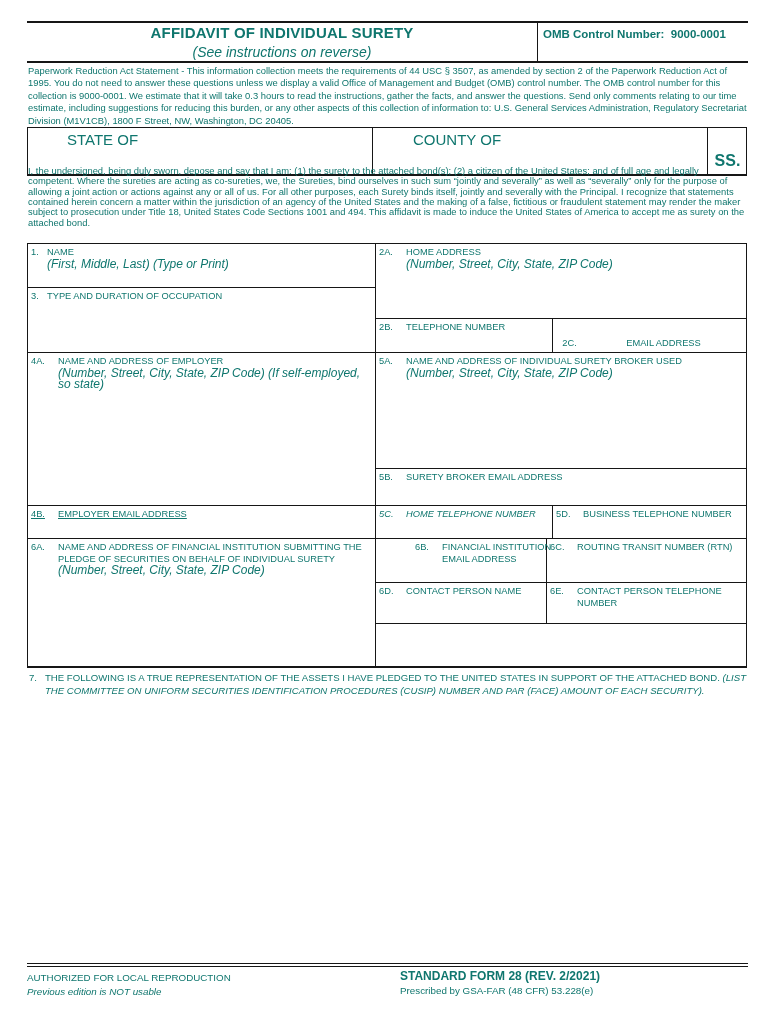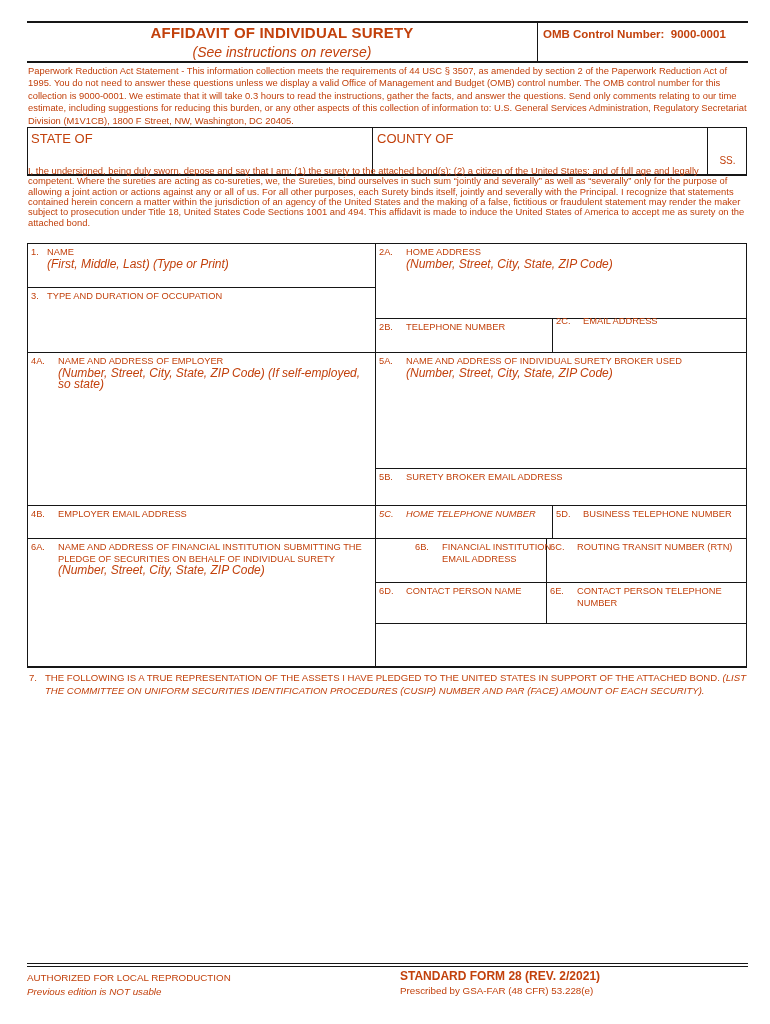--- a/index.html
+++ b/index.html
@@ -1,33 +1,33 @@
 <!DOCTYPE html>
 <html><head>
 <meta charset="utf-8">
 <style>
   html,body{margin:0;padding:0;background:#ffffff;}
   .page{
     position:relative;width:770px;height:1024px;background:#ffffff;
-    font-family:"Liberation Sans", sans-serif;color:#c2410c;overflow:hidden;
+    font-family:"Liberation Sans", sans-serif;color:#0f766e;overflow:hidden;
   }
   .ln{position:absolute;background:#161616;}
   
   .title-wrap{position:absolute;left:27px;top:24px;width:510px;text-align:center;}
   .form-title{font-size:15px;font-weight:bold;letter-spacing:.2px;}
   .form-subtitle{font-size:14px;font-style:italic;margin-top:3px;}
   .omb-wrap{position:absolute;left:543px;top:26px;width:205px;font-weight:bold;font-size:11.5px;line-height:17px;}
   
   .para{position:absolute;left:28px;width:719px;font-size:9.4px;}
   .pra{top:65px;line-height:12.4px;}
   .oath{top:166px;line-height:10.35px;}
   
   .jurat{position:absolute;left:27px;top:127px;width:720px;height:49px;}
-  .jurat .lbl-pos{position:absolute;font-size:13px;}
-  .ss{position:absolute;left:681px;top:0;width:39px;height:67px;display:flex;align-items:center;justify-content:center;font-weight:normal;font-size:10px;}
+  .jurat .lbl-pos{position:absolute;font-size:15px;margin-left:36px;}
+  .ss{position:absolute;left:681px;top:0;width:39px;height:67px;display:flex;align-items:center;justify-content:center;font-weight:bold;font-size:16px;}
   
   .tbl{position:absolute;left:27px;top:243px;width:720px;height:425px;}
   .cell{position:absolute;padding:3px 2px 0 3px;box-sizing:border-box;}
   .lbl{display:flex;font-size:9.3px;line-height:11.5px;}
   .num{flex:0 0 auto;}
   .n1{width:16px;}
   .n2{width:27px;}
   .ltxt{flex:1 1 auto;}
   .sub{font-size:12px;line-height:11.5px;font-style:italic;}
   .s1{margin-left:16px;}
@@ -113,21 +113,21 @@
           <span class="ltxt">TYPE AND DURATION OF OCCUPATION</span>
         </div>
     </div>
     <div class="cell" style="left:1px;top:110px;width:347px;height:152px;">
       <div class="lbl">
           <span class="num n2">4A.</span>
           <span class="ltxt">NAME AND ADDRESS OF EMPLOYER</span>
         </div>
       <div class="sub s2">(Number, Street, City, State, ZIP Code) (If self-employed, so state)</div>
     </div>
-    <div class="cell" style="left:1px;top:263px;width:347px;height:32px;">
+    <div class="cell" style="left:1px;top:263px;width:347px;height:32px;text-decoration:underline;">
       <div class="lbl">
           <span class="num n2">4B.</span>
           <span class="ltxt">EMPLOYER EMAIL ADDRESS</span>
         </div>
     </div>
     <div class="cell" style="left:1px;top:296px;width:347px;height:127px;">
       <div class="lbl">
           <span class="num n2">6A.</span>
           <span class="ltxt">NAME AND ADDRESS OF FINANCIAL INSTITUTION SUBMITTING THE PLEDGE OF SECURITIES ON BEHALF OF INDIVIDUAL SURETY</span>
         </div>
@@ -140,21 +140,21 @@
           <span class="ltxt">HOME ADDRESS</span>
         </div>
       <div class="sub s2">(Number, Street, City, State, ZIP Code)</div>
     </div>
     <div class="cell" style="left:349px;top:76px;width:176px;height:33px;">
       <div class="lbl">
           <span class="num n2">2B.</span>
           <span class="ltxt">TELEPHONE NUMBER</span>
         </div>
     </div>
-    <div class="cell" style="left:526px;top:70px;width:193px;height:33px;">
+    <div class="cell" style="left:526px;top:92px;width:193px;height:33px;text-align:center;">
       <div class="lbl">
           <span class="num n2">2C.</span>
           <span class="ltxt">EMAIL ADDRESS</span>
         </div>
     </div>
     <div class="cell" style="left:349px;top:110px;width:370px;height:115px;">
       <div class="lbl">
           <span class="num n2">5A.</span>
           <span class="ltxt">NAME AND ADDRESS OF INDIVIDUAL SURETY BROKER USED</span>
         </div>

